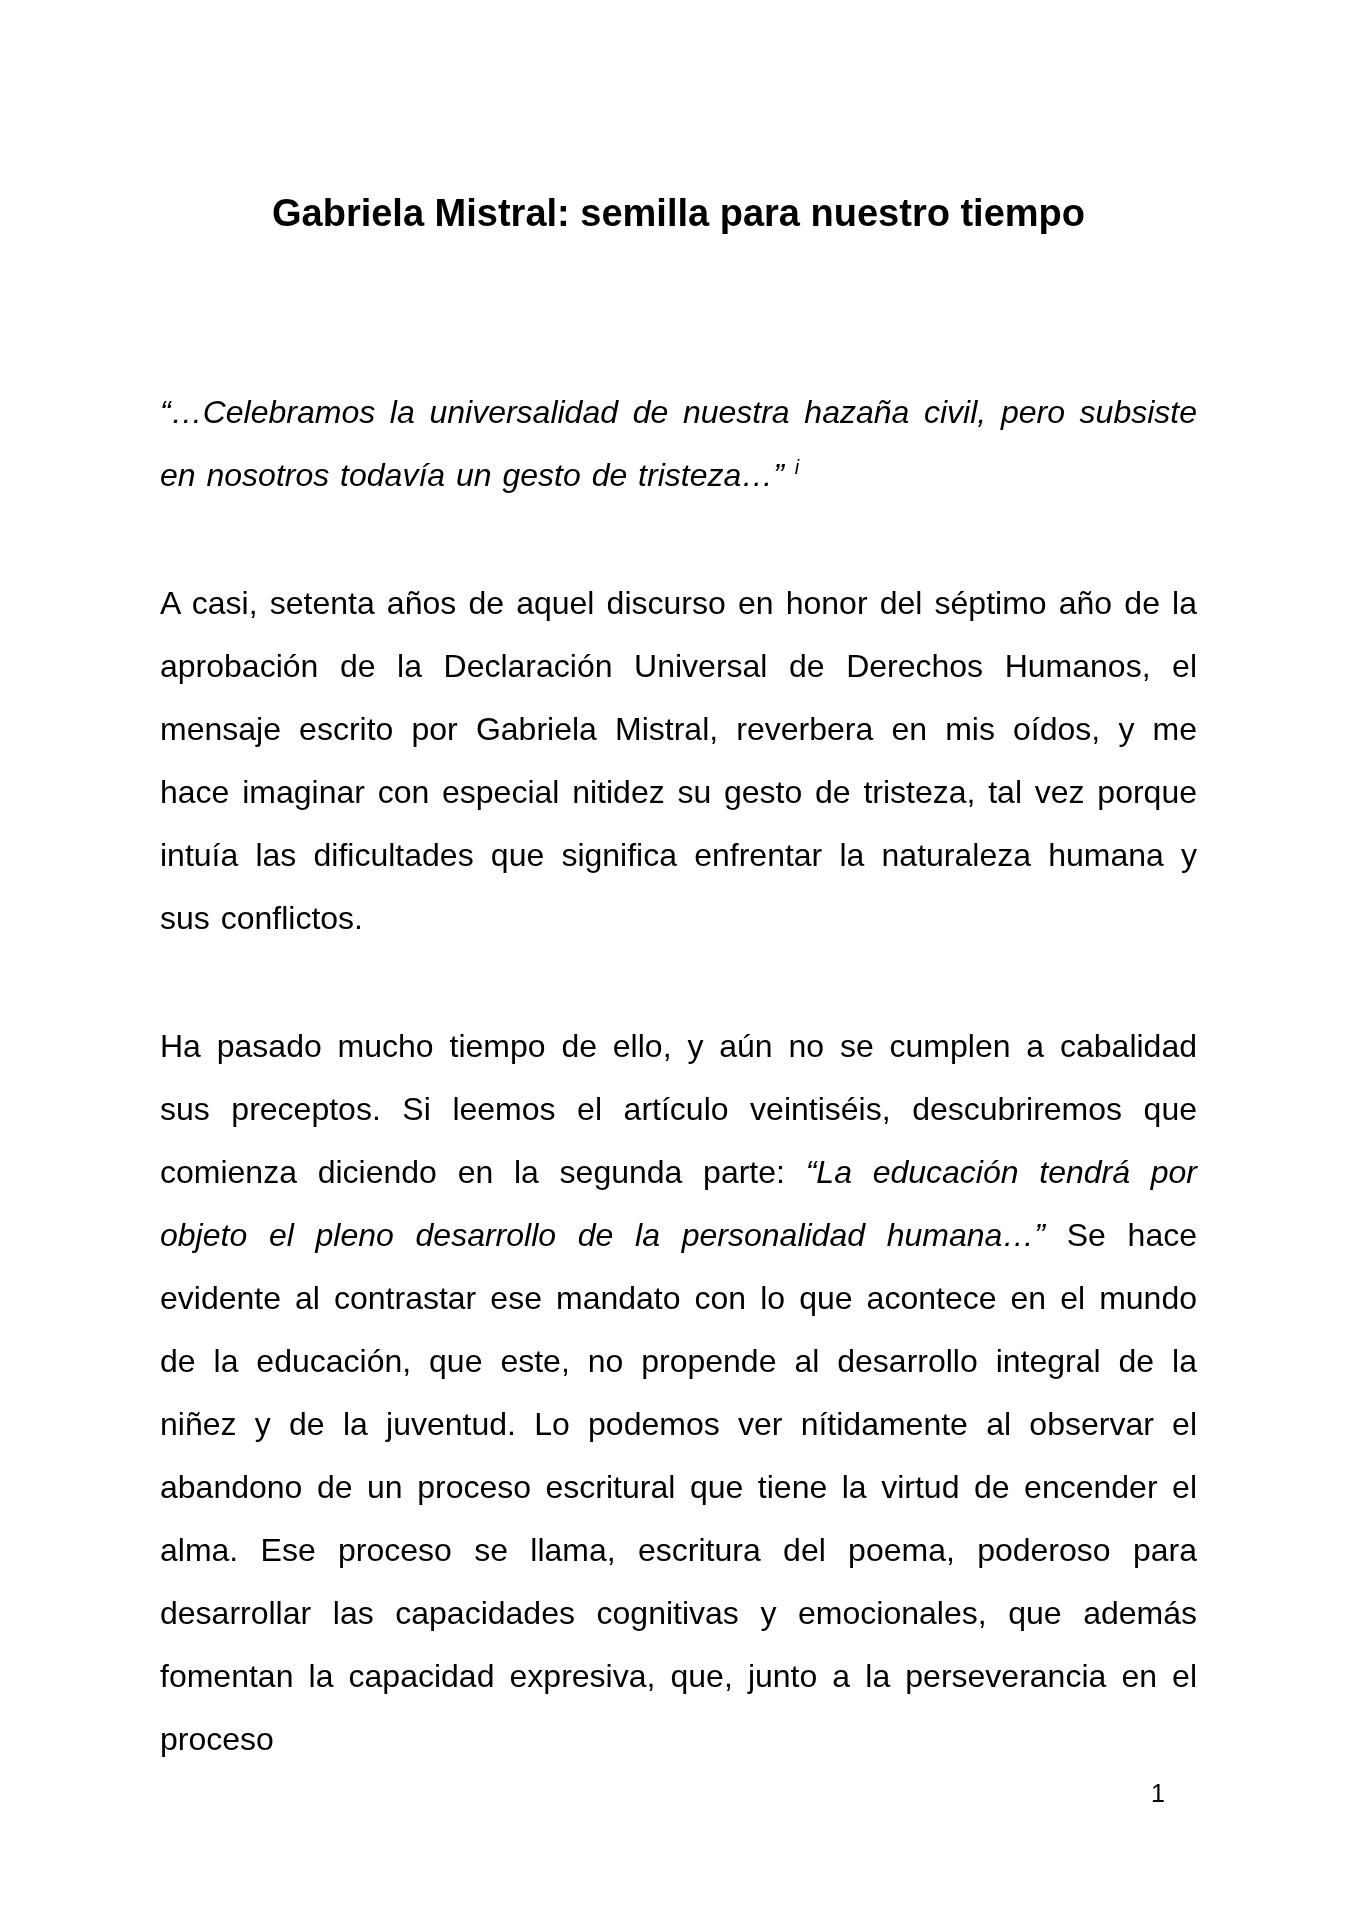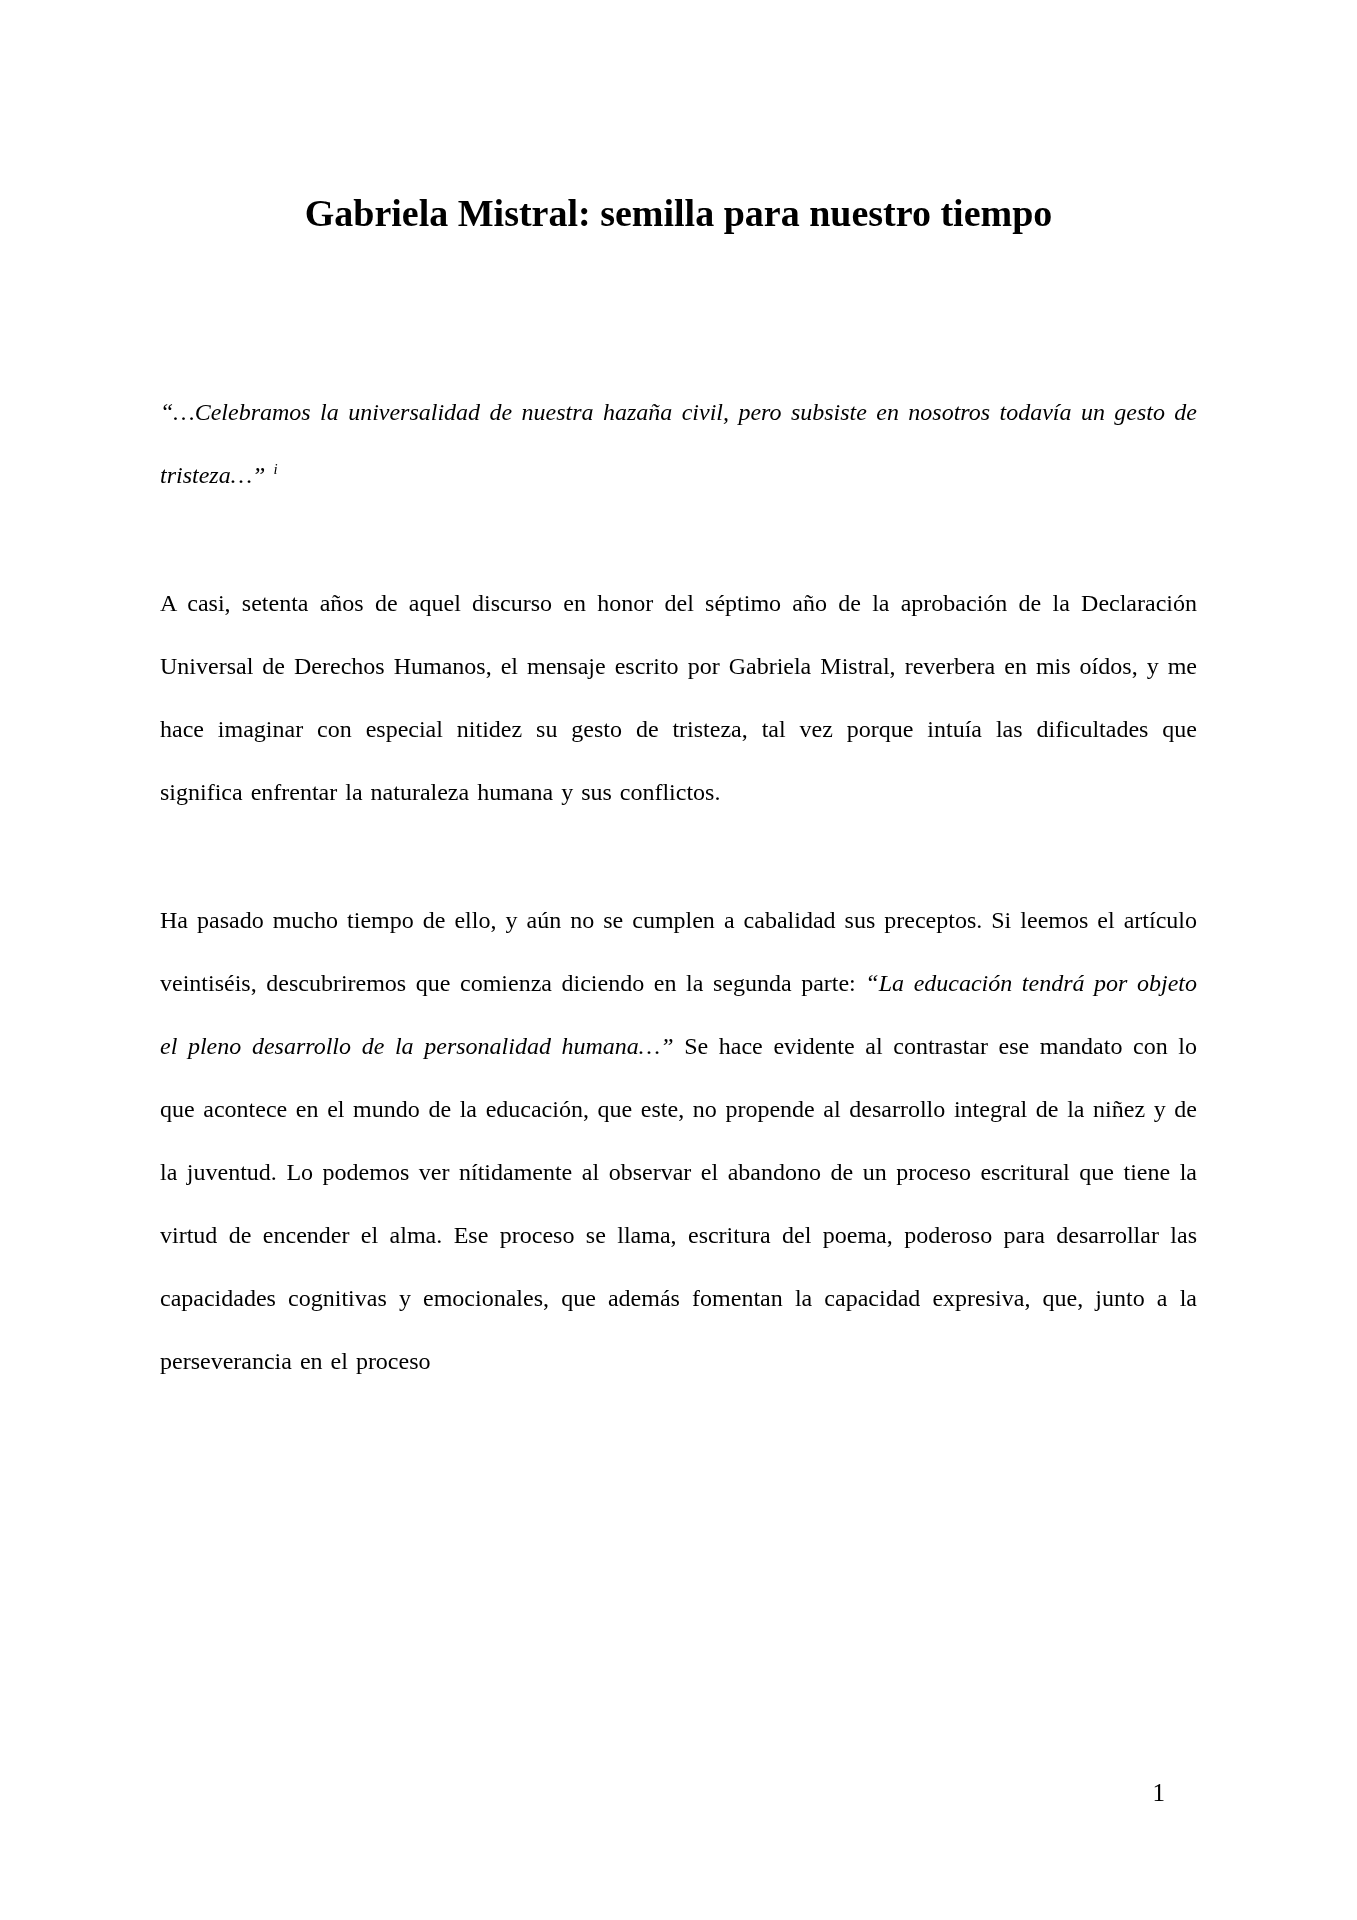--- a/index.html
+++ b/index.html
@@ -3,36 +3,36 @@
 <meta charset="utf-8">
 <style>
   * { margin: 0; padding: 0; box-sizing: border-box; }
   html, body { background: #ffffff; }
   .page {
     position: relative;
     width: 1357px;
     height: 1920px;
     background: #ffffff;
     color: #000000;
-    font-family: Liberation Serif, serif;
+    font-family: Liberation Sans, sans-serif;
     overflow: hidden;
   }
   .content {
     padding: 190px 160px 0 160px;
   }
   .doc-title {
     font-size: 38px;
     font-weight: bold;
     line-height: 46px;
     text-align: center;
     letter-spacing: 0px;
     margin-bottom: 145px;
   }
   .body-para {
-    font-size: 24px;
+    font-size: 32px;
     line-height: 63px;
     text-align: justify;
     text-justify: inter-word;
     margin-bottom: 65px;
     word-spacing: 2px;
   }
   .seg-normal { font-style: normal; }
   .seg-italic { font-style: italic; }
   sup.seg-superscript-italic {
     font-style: italic;

